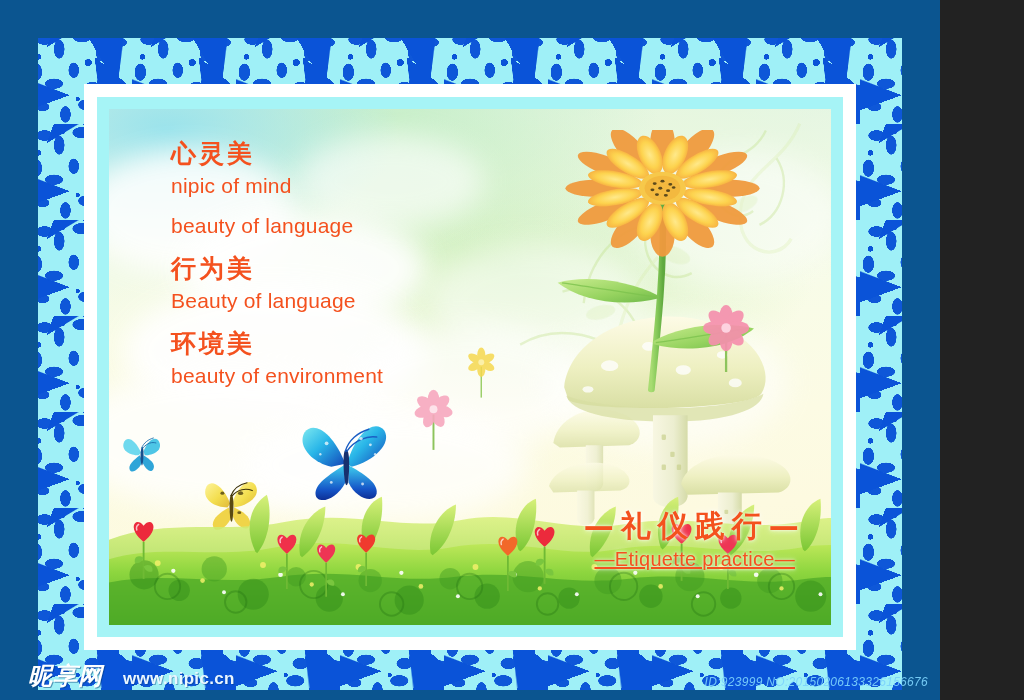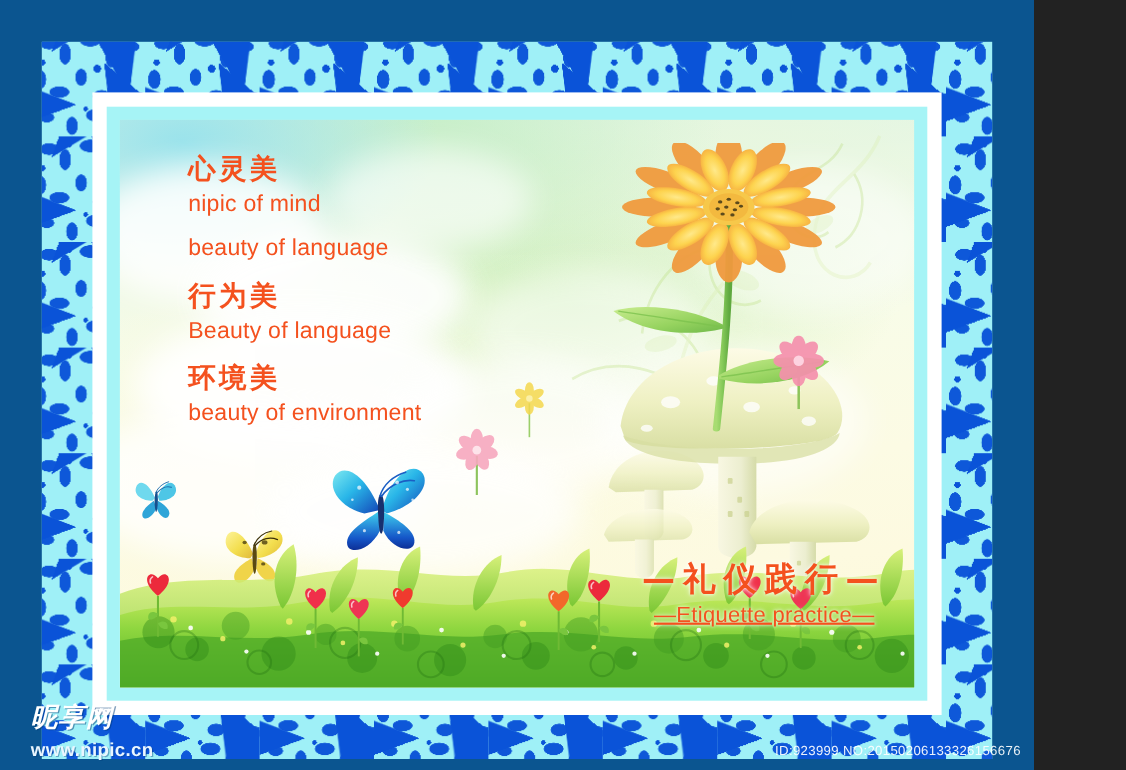--- a/index.html
+++ b/index.html
@@ -191,40 +191,41 @@
   }
 
   
   .watermark-bar{
     position:absolute;
     left:0;right:0;bottom:0;height:40px;
     pointer-events:none;
   }
   .wm-logo{
     position:absolute;left:28px;bottom:8px;
-    display:flex;align-items:baseline;gap:4px;flex-direction:column;
+    display:flex;align-items:baseline;gap:20px;
   }
   .wm-cn{
     color:#ffffff;font-size:24px;font-weight:700;
     font-family:"DejaVu Sans","Liberation Sans",sans-serif;
     letter-spacing:1px;
     font-style:italic;
     text-shadow:1px 1px 0 rgba(0,60,120,.5);
   }
   .wm-url{
     color:#eaf6ff;font-size:17px;font-weight:700;
     font-family:"Liberation Sans",sans-serif;
     letter-spacing:.3px;
     text-shadow:1px 1px 0 rgba(0,60,120,.4);
   }
   .wm-id{
     position:absolute;right:12px;bottom:11px;
-    color:#ffffff;font-size:12px;letter-spacing:.3px;
+    color:#7dd3fc;font-size:12px;letter-spacing:.3px;
     font-family:"Liberation Sans",sans-serif;
     opacity:.92;
+    font-style:italic;
   }
 </style>
 </head>
 <body>
 
 <div class="stage">
 
   <div class="navy-frame"></div>
 
   <div class="damask-band"></div>

